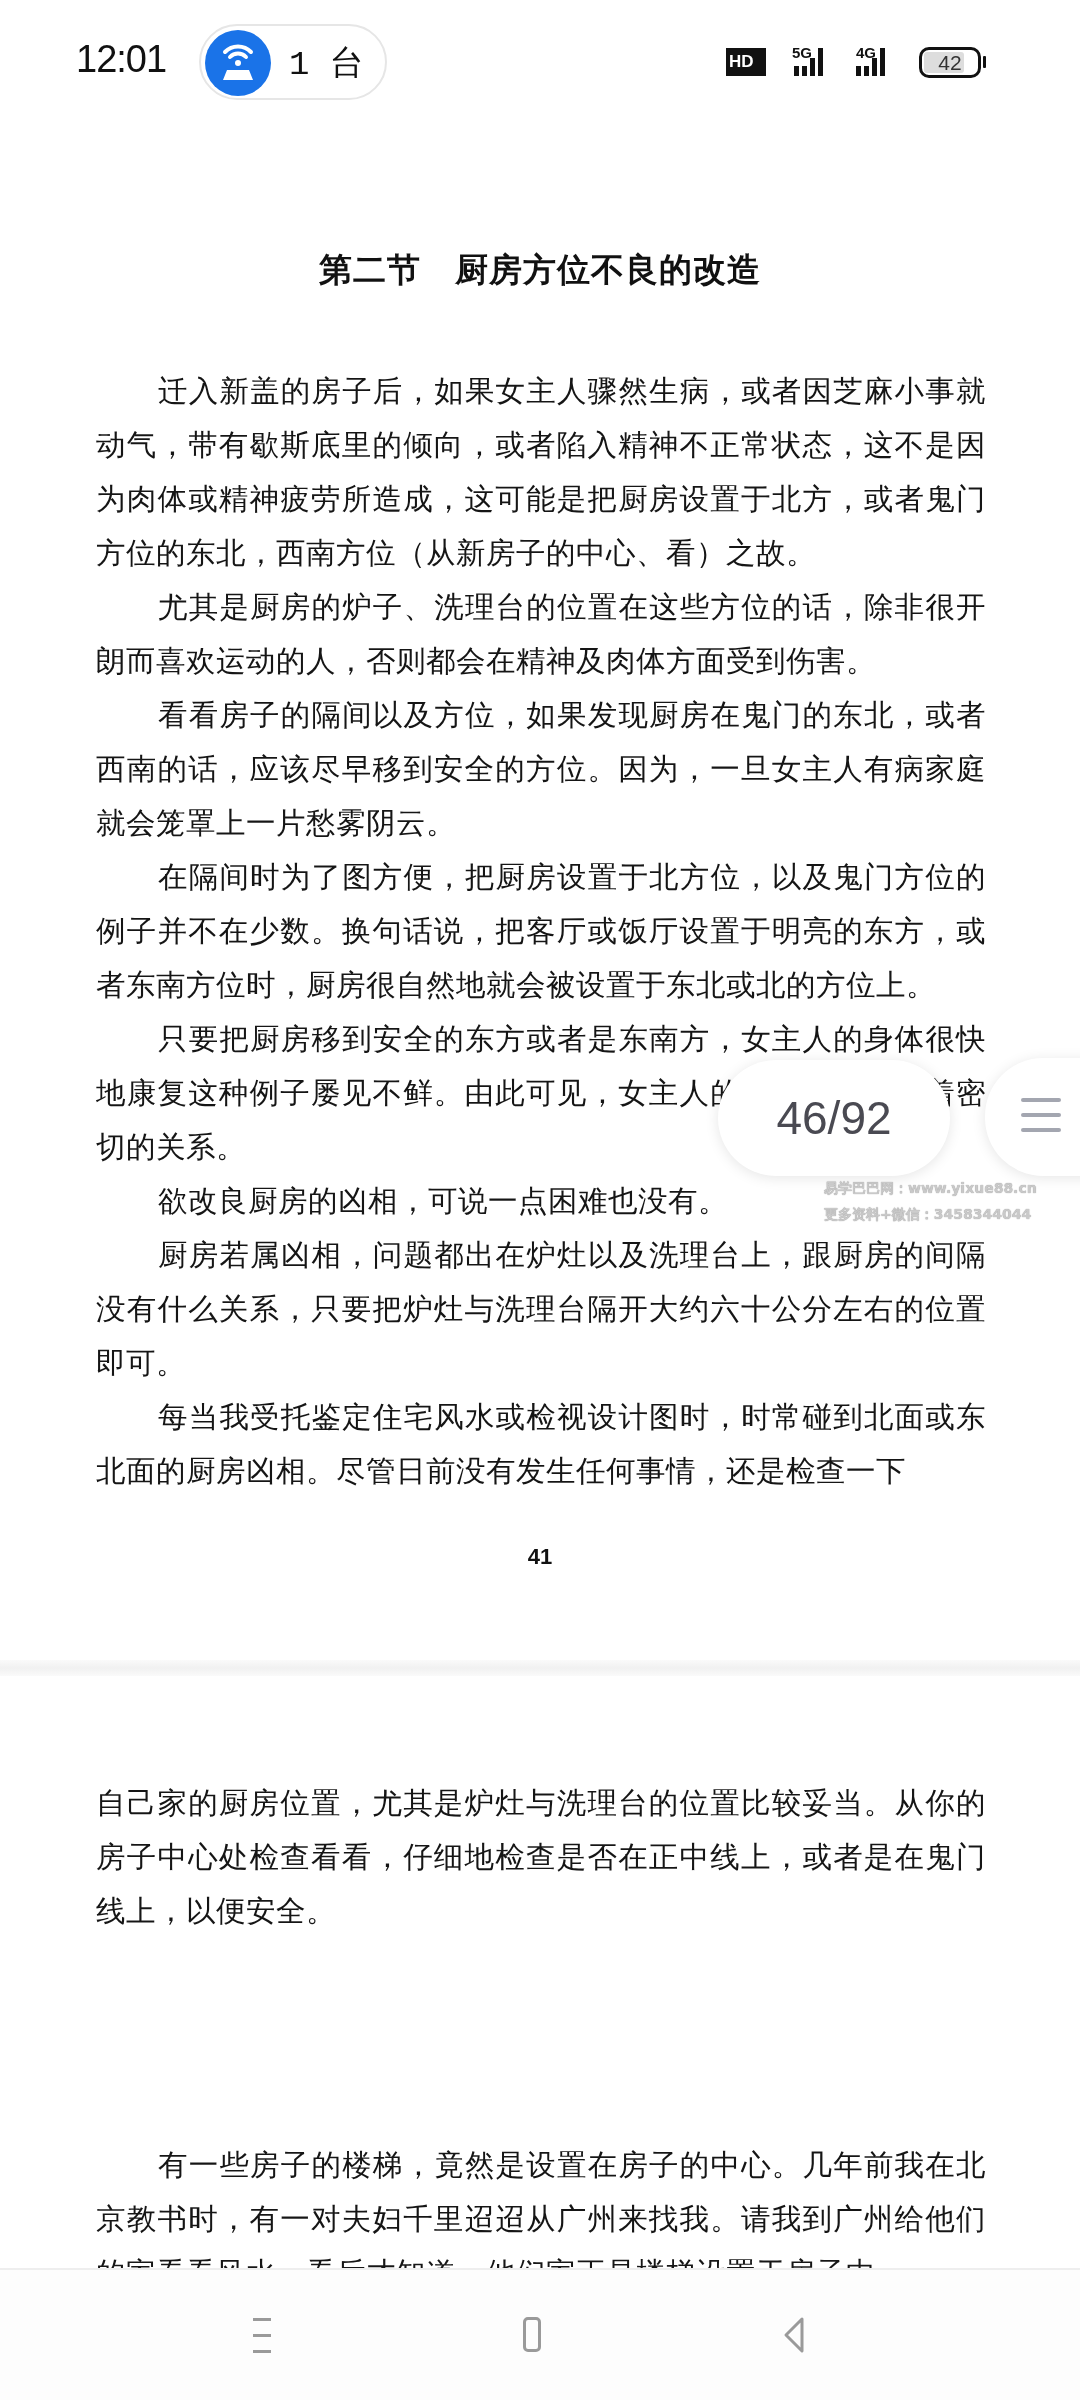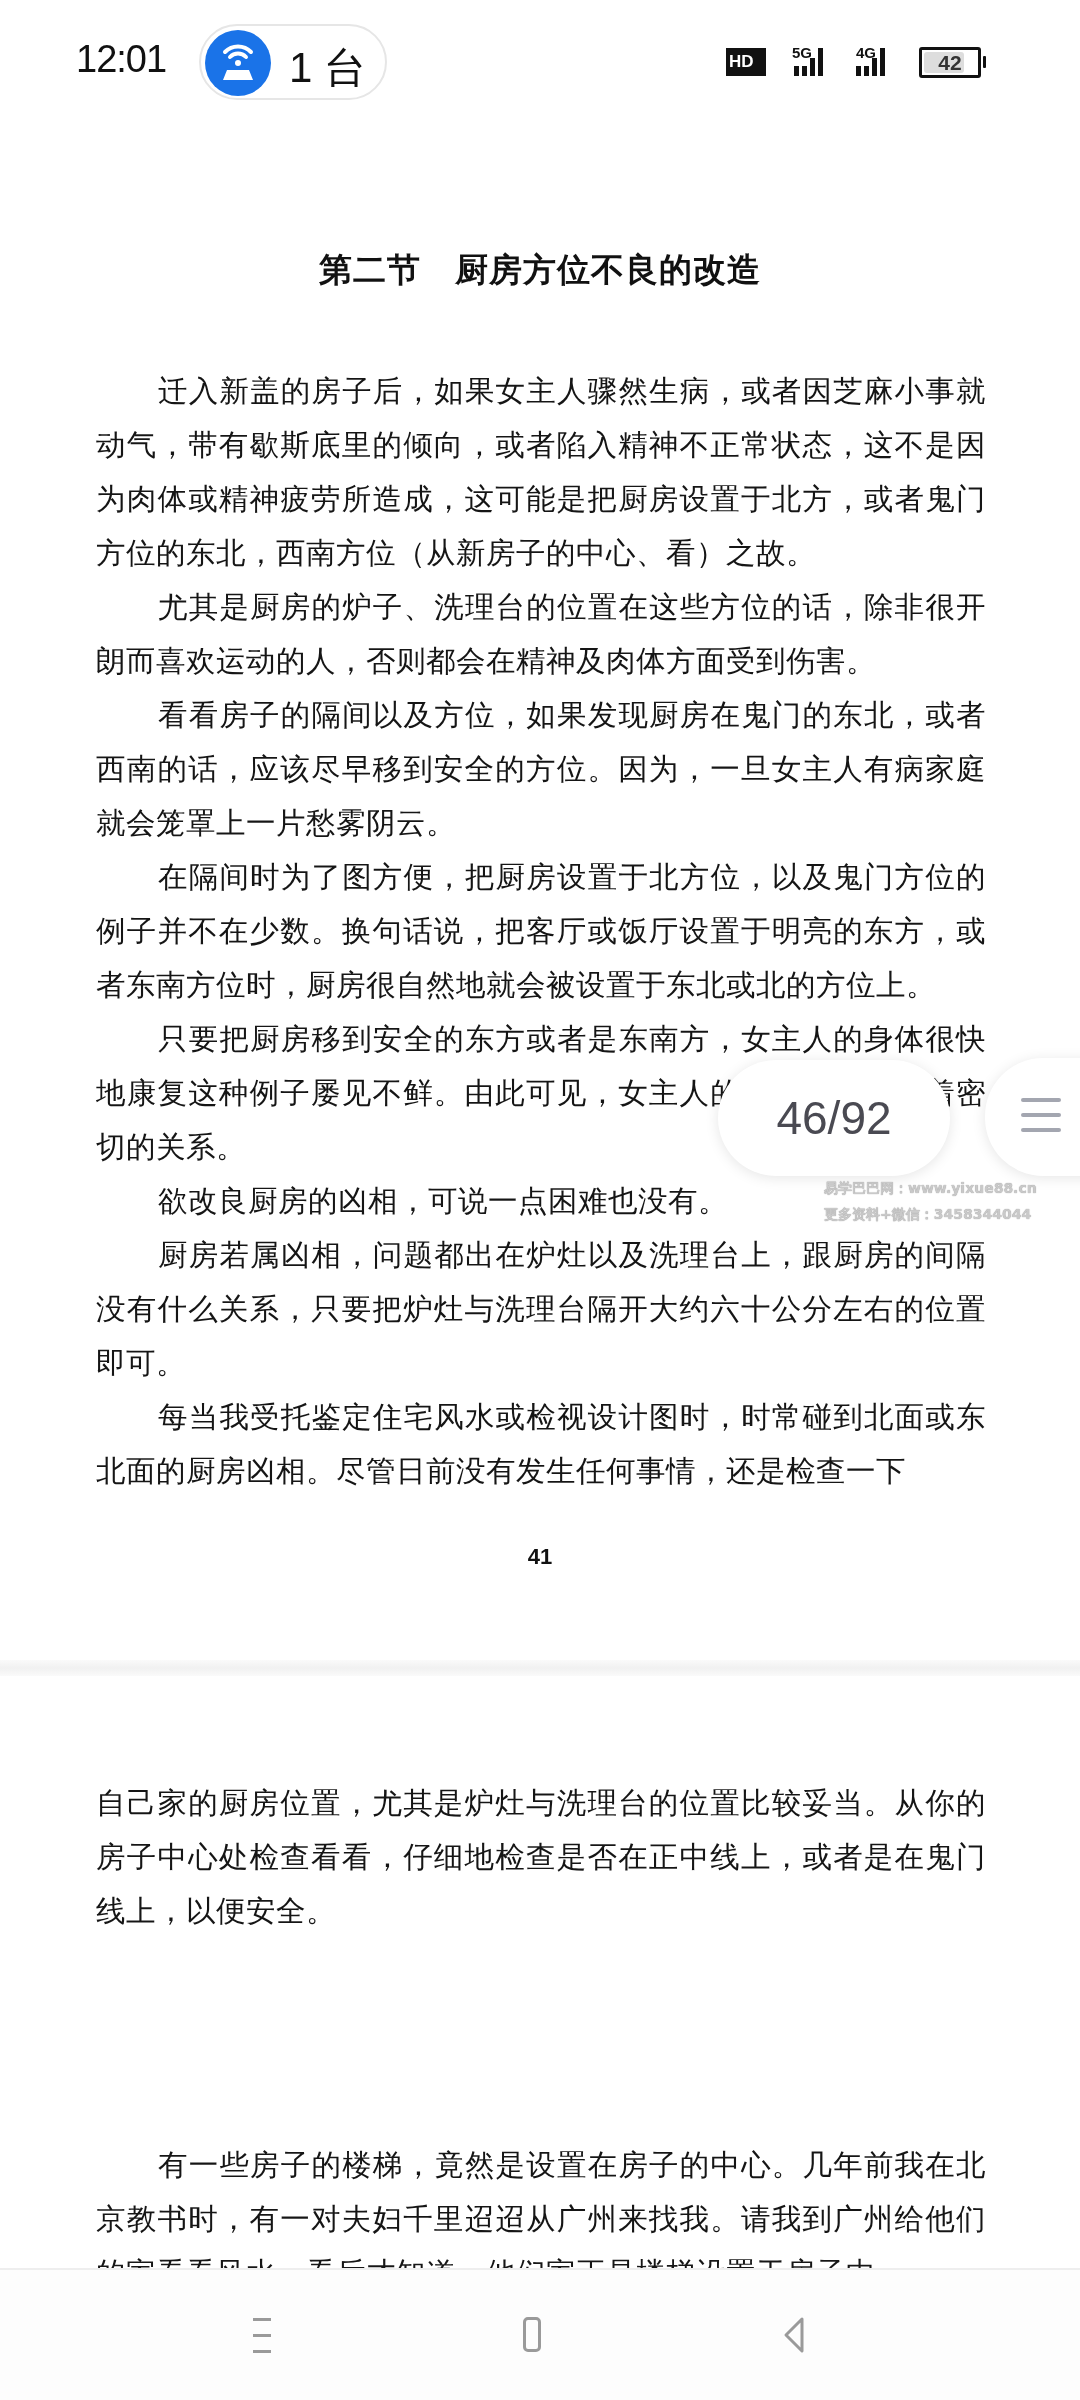--- a/index.html
+++ b/index.html
@@ -22,38 +22,38 @@
     .hotspot-pill {
       position: absolute; left: 199px; top: 24px; width: 188px; height: 76px;
       border: 2px solid #e6e6e6; border-radius: 38px; background: #fff;
     }
     .hotspot-circle {
       position: absolute; left: 4px; top: 4px; width: 66px; height: 66px;
       border-radius: 50%; background: #1a73e8;
     }
     .hotspot-count {
       position: absolute; left: 88px; top: 14px;
-      font-family: Liberation Sans, sans-serif; font-size: 42px; color: #111;
+      font-family: Liberation Mono, monospace; font-size: 34px; color: #111;
     }
     .sb-right { position: absolute; right: 0; top: 0; height: 120px; width: 400px; }
     .hd-badge {
       position: absolute; left: 46px; top: 48px; width: 40px; height: 28px;
       background: #111; border-radius: 0; color: #fff;
       font-family: "Liberation Sans", sans-serif; font-weight: bold;
       font-size: 17px; line-height: 28px; padding-left: 3px;
     }
     .net-label {
       position: absolute; font-family: "Liberation Sans", sans-serif;
       font-weight: bold; font-size: 15px; color: #111;
     }
     .bars { position: absolute; display: flex; align-items: flex-end; gap: 3px; }
     .bars span { display: block; width: 5px; background: #111; }
     .battery {
       position: absolute; left: 239px; top: 47px; width: 62px; height: 31px;
-      border: 3px solid #111; border-radius: 3px; background: #fff; font-weight: bold;
+      border: 3px solid #111; border-radius: 10px; background: #fff;
     }
     .battery-fill {
       position: absolute; left: 2px; top: 2px; width: 40px; height: 21px;
       background: #ddd; border-radius: 3px;
     }
     .battery-level {
       position: absolute; left: 0; top: 0; width: 56px; height: 25px;
       text-align: center; font-family: "Liberation Sans", sans-serif;
       font-size: 21px; line-height: 25px; color: #333;
     }

